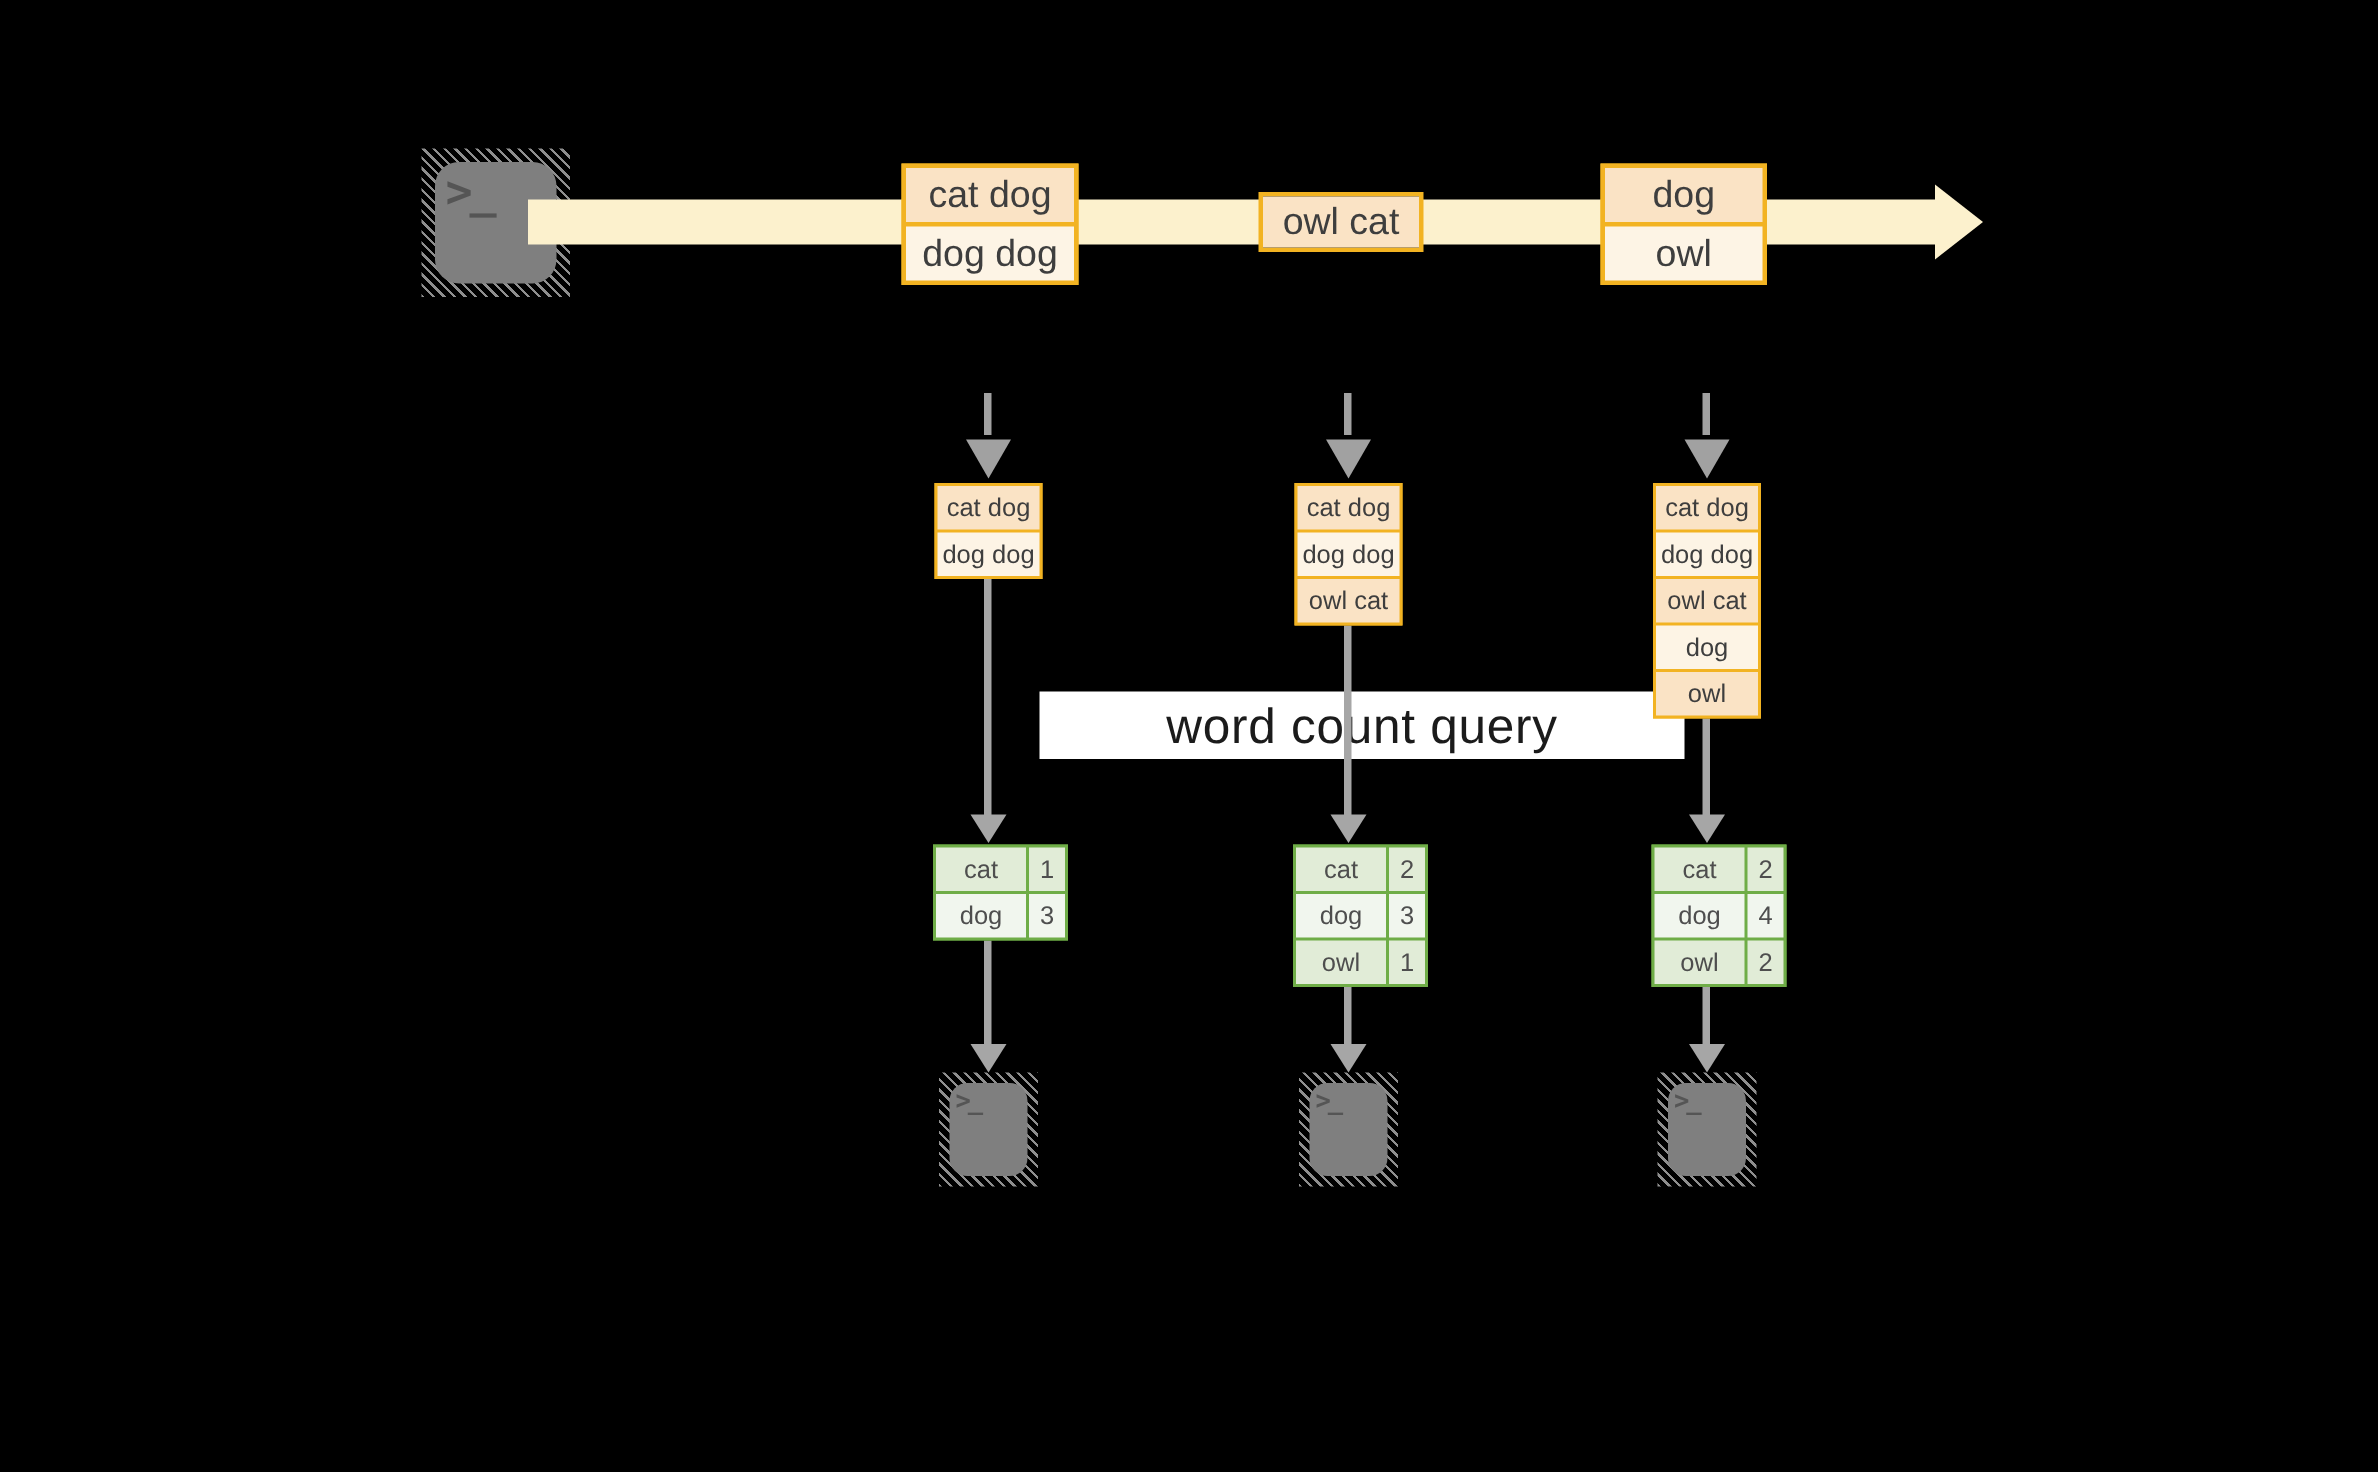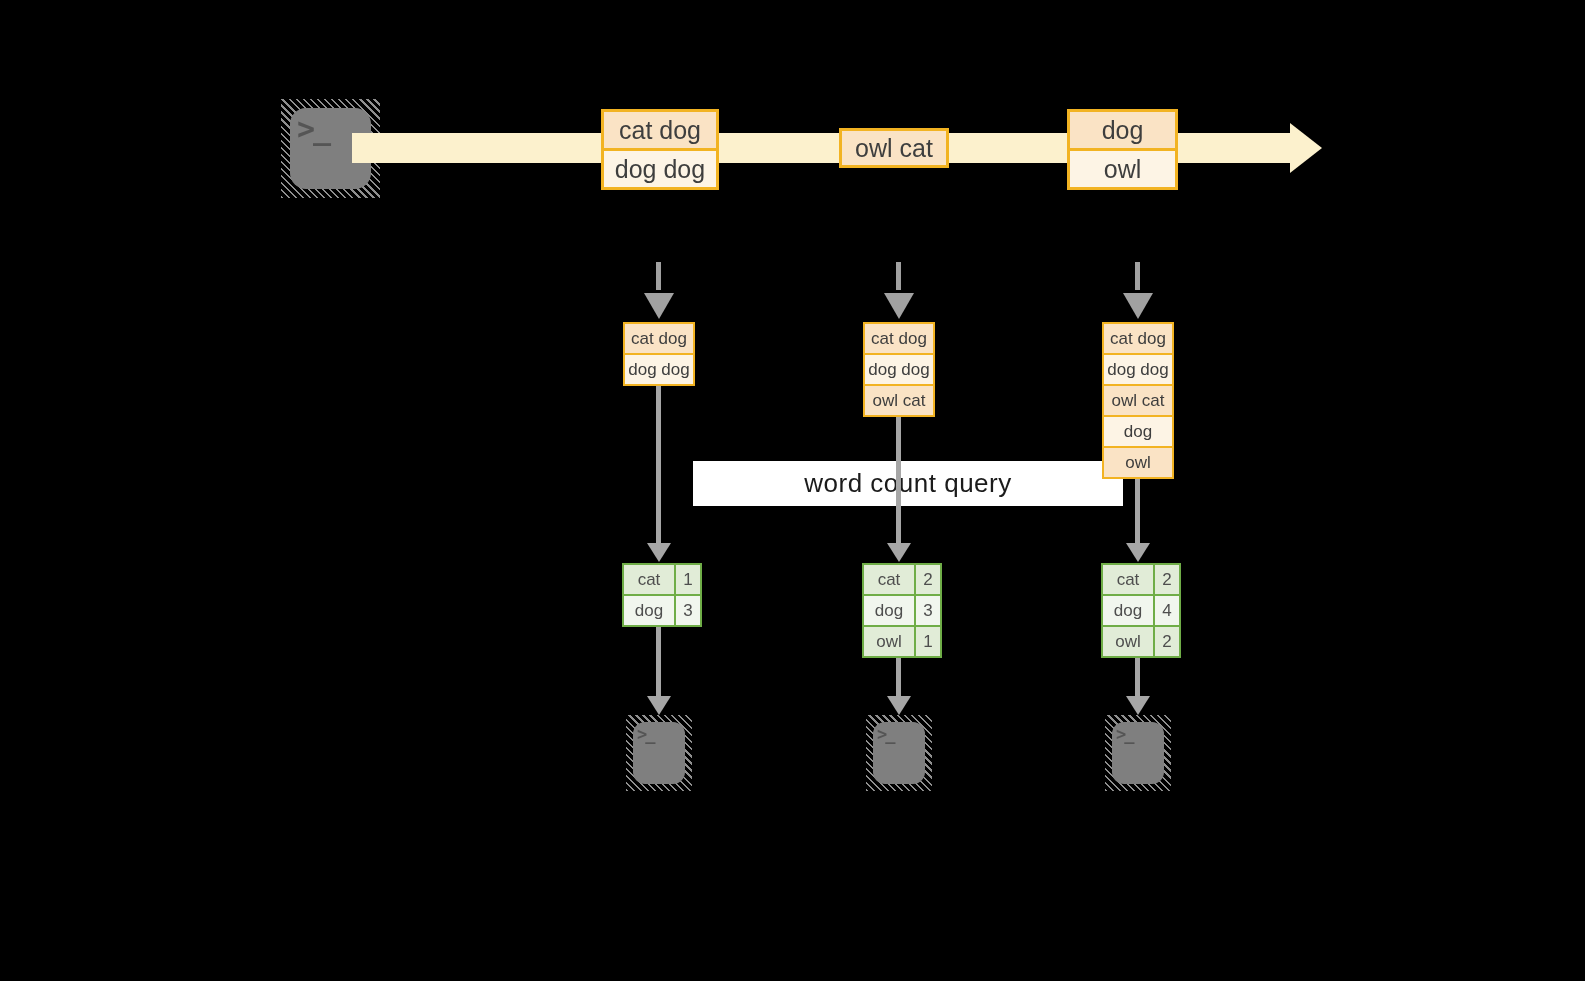--- a/index.html
+++ b/index.html
@@ -37,28 +37,28 @@
   .dash{position:absolute;width:5px;height:28px;top:262px;background:#A1A1A1;z-index:3;}
   .vhead{position:absolute;top:293px;width:0;height:0;z-index:3;
          border-left:15px solid transparent;border-right:15px solid transparent;border-top:26px solid #A1A1A1;}
   .sline{position:absolute;width:5px;background:#A6A6A6;z-index:3;}
   .shead{position:absolute;width:0;height:0;z-index:3;
          border-left:12px solid transparent;border-right:12px solid transparent;border-top:19px solid #A6A6A6;}
 
   
   .banner{position:absolute;left:693px;top:461px;width:430px;height:45px;background:#fff;z-index:2;
           display:flex;align-items:center;justify-content:center;}
-  .banner span{font-size:26px;color:#1b1b1b;letter-spacing:.5px;}
+  .banner span{font-size:33px;color:#1b1b1b;letter-spacing:.5px;}
 
   
   .gtable{position:absolute;top:563px;border:2px solid #6FAD47;background:#6FAD47;z-index:4;}
   .grow{display:flex;}
   .grow + .grow{margin-top:2px;}
   .gcell{height:29px;display:flex;align-items:center;justify-content:center;font-size:17px;color:#4E4E4E;}
-  .gcell.word{width:50px;}
+  .gcell.word{width:60px;}
   .gcell.num{width:24px;margin-left:2px;}
   .grow.odd .gcell{background:#E1ECD7;}
   .grow.even .gcell{background:#F1F6EE;}
 </style>
 </head>
 <body>
 
 <div class="canvas">
 
   <div class="band"></div>

